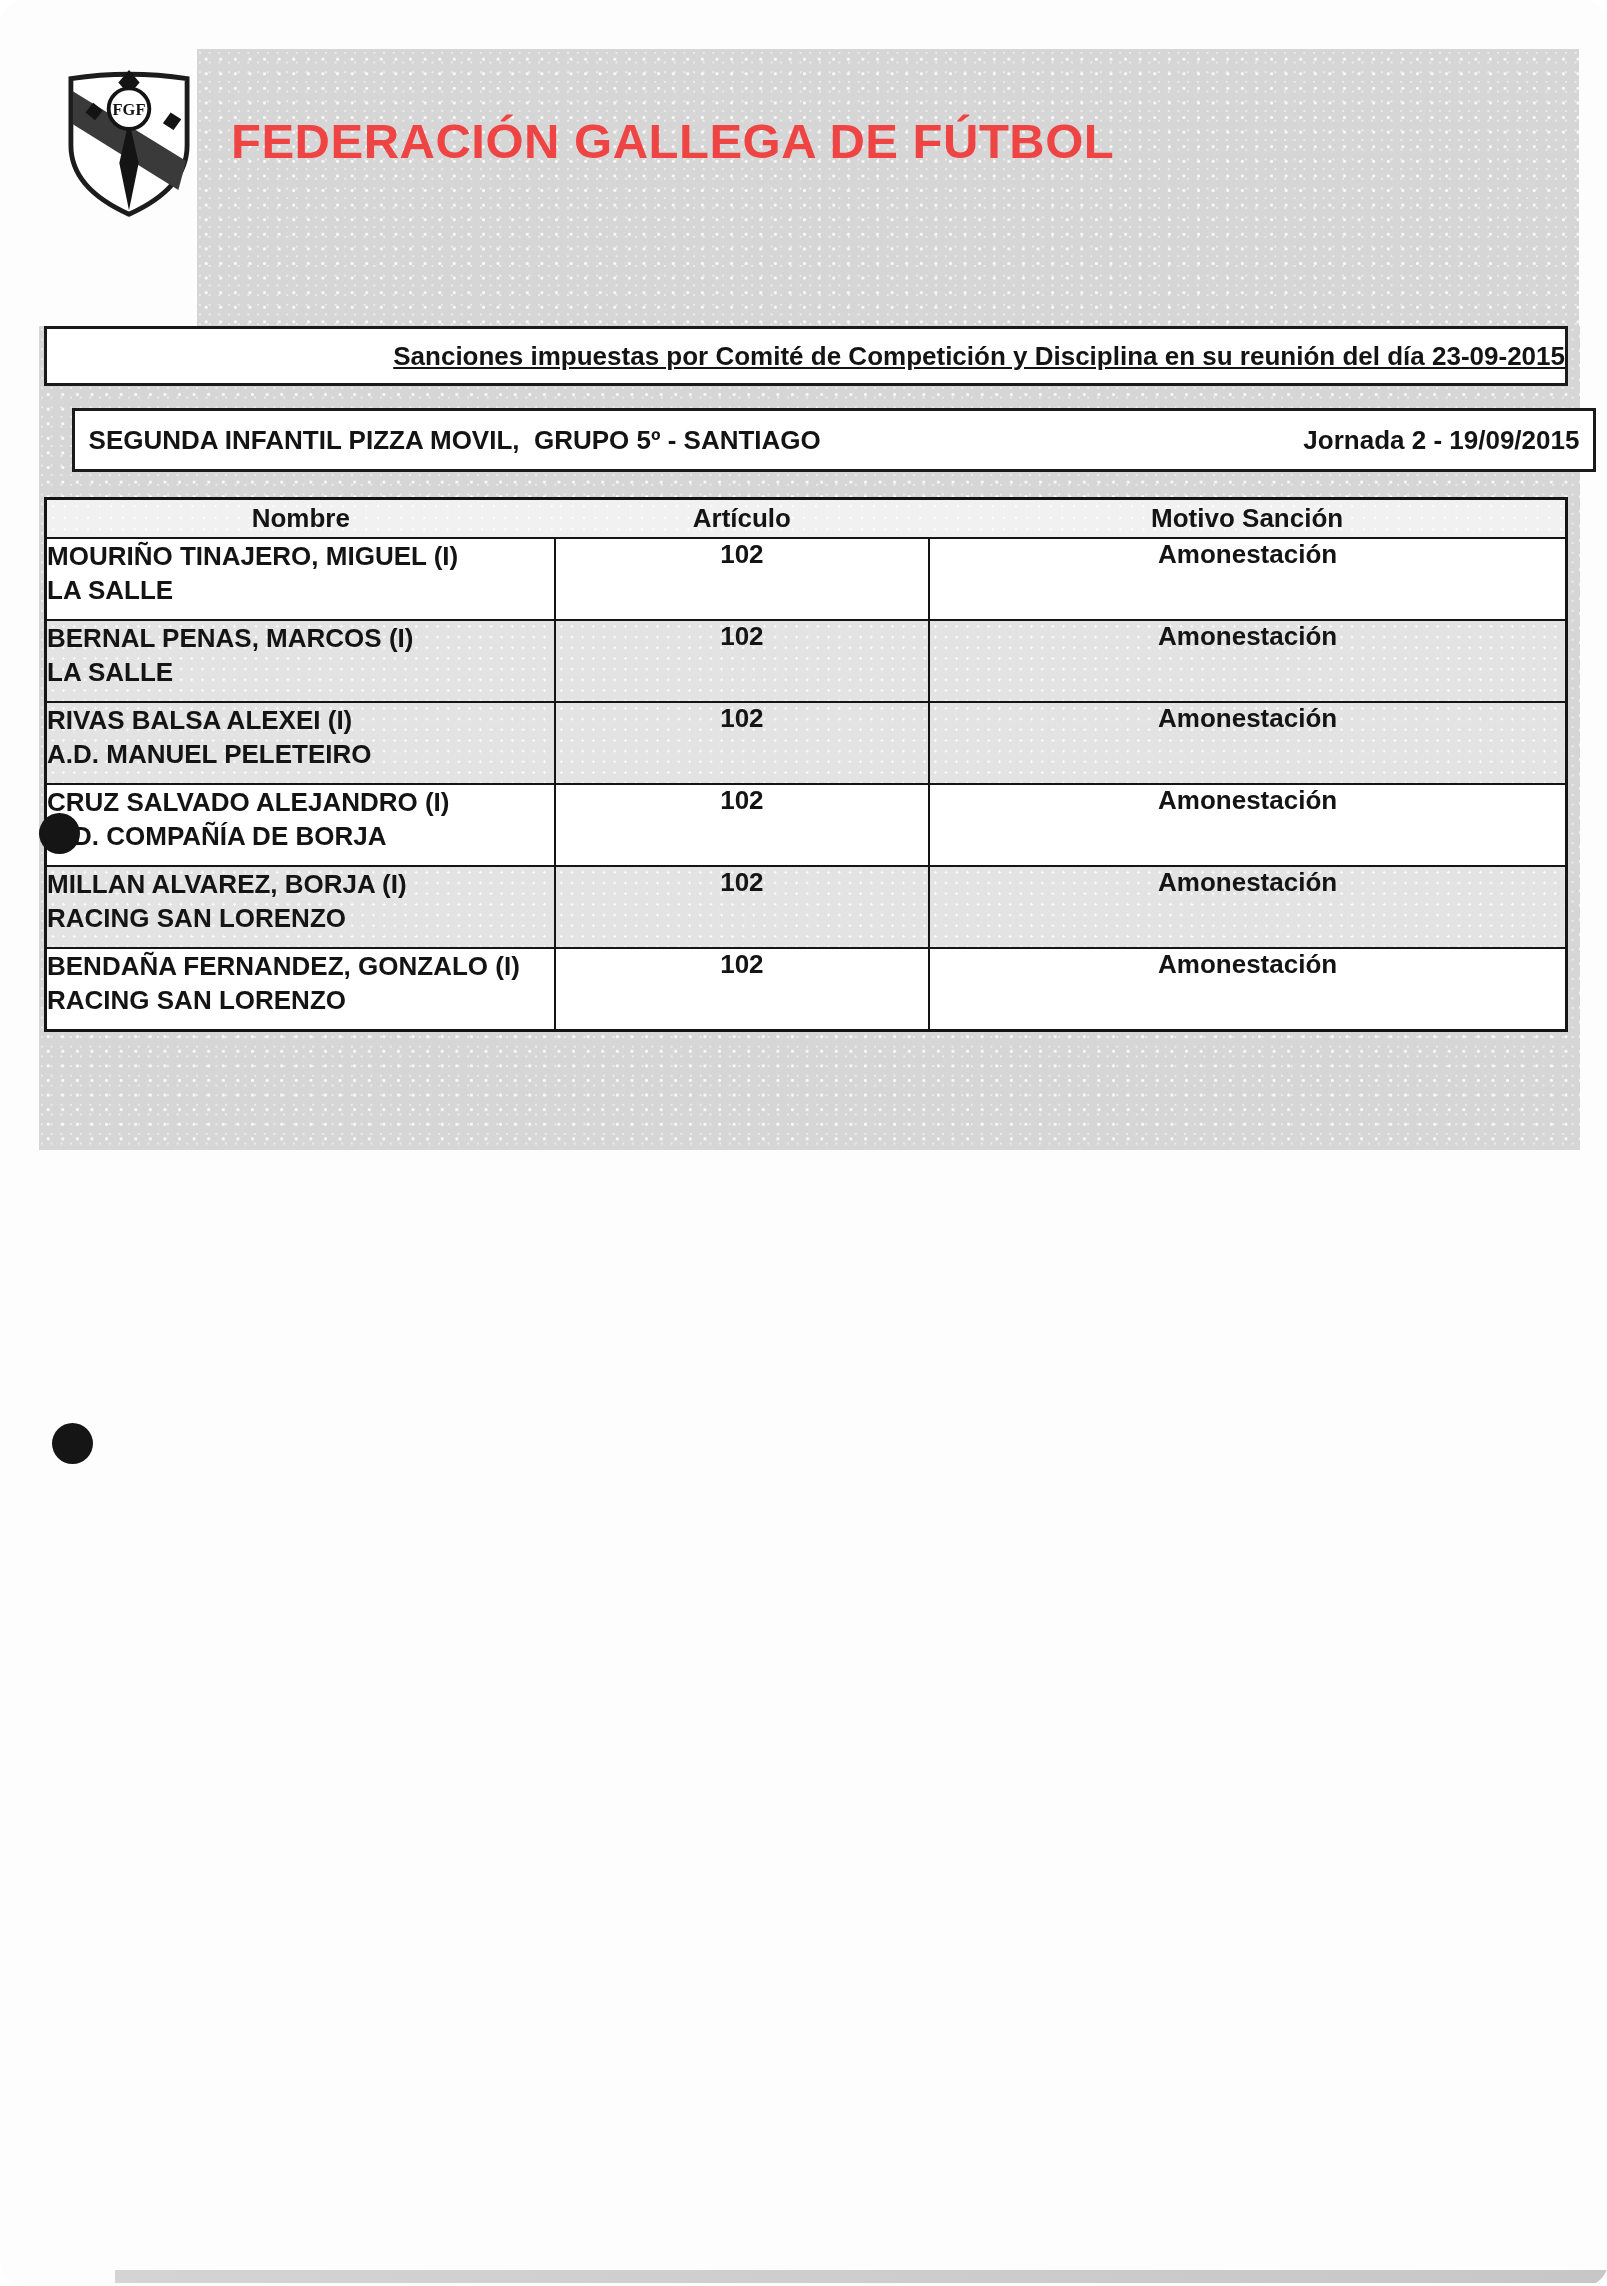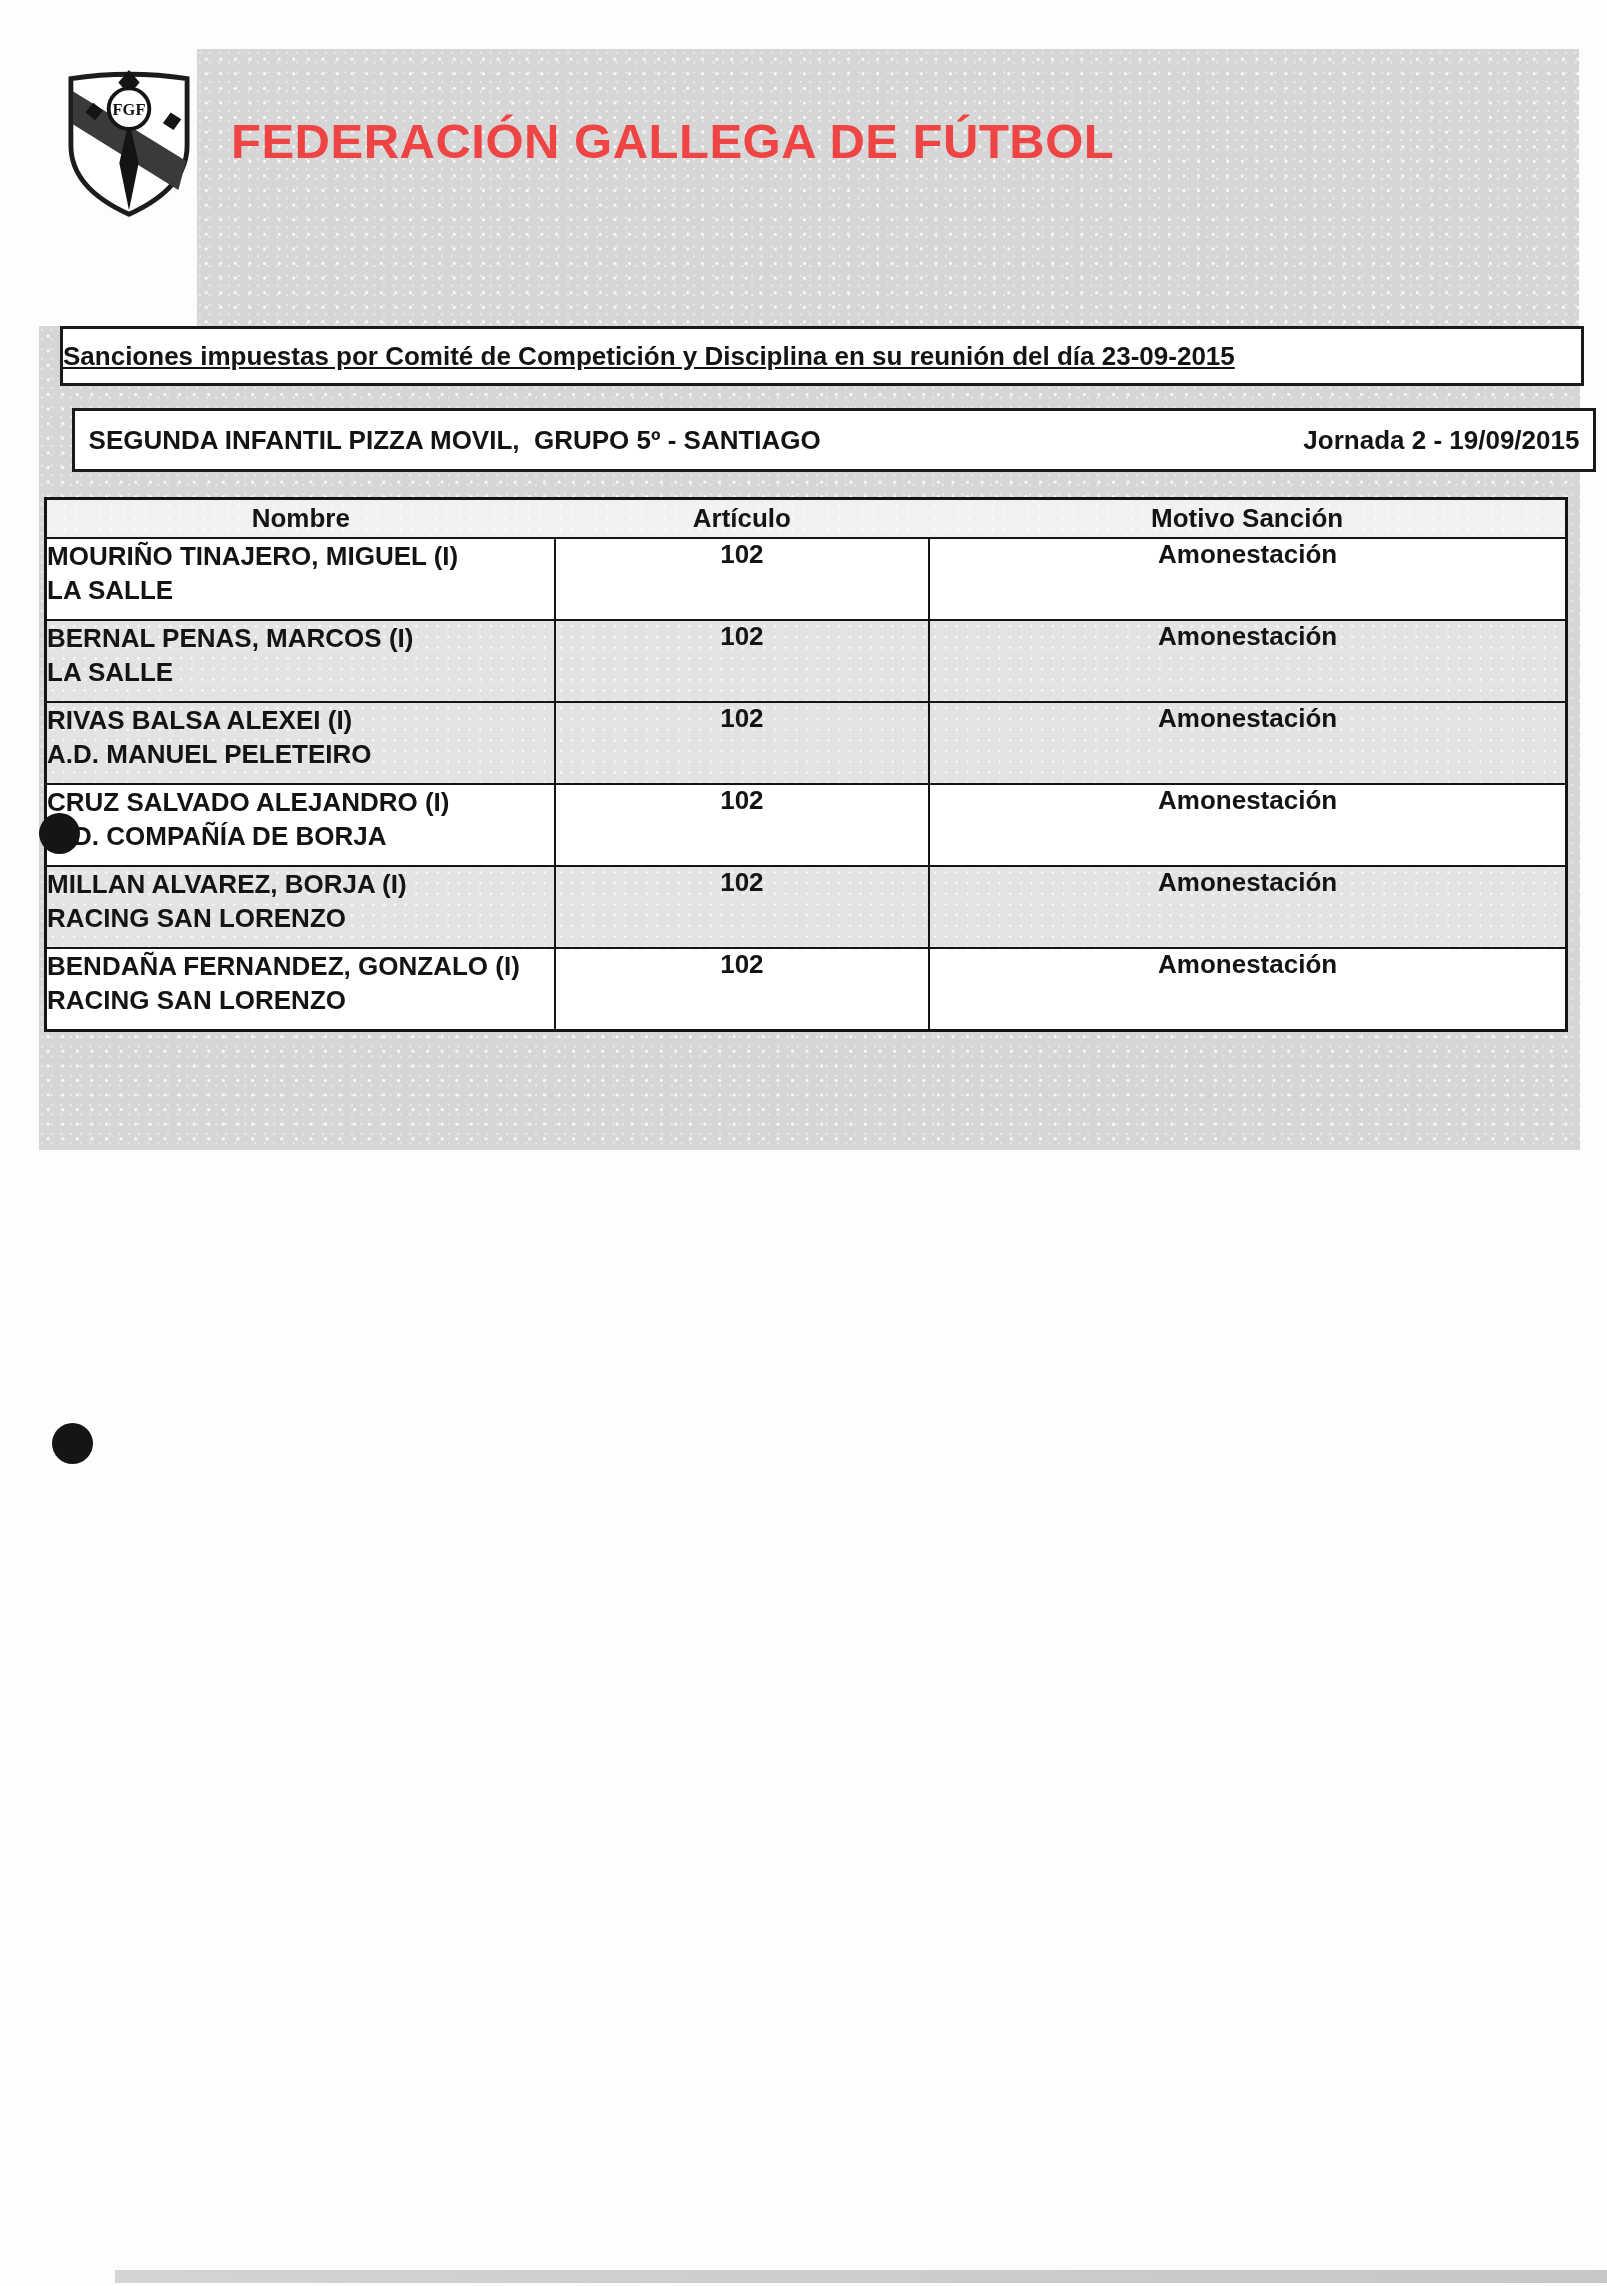--- a/index.html
+++ b/index.html
@@ -1,18 +1,18 @@
 <!DOCTYPE html>
 <html><head>
 <meta charset="utf-8">
 <style>
   html,body{margin:0;padding:0;background:#ffffff;}
   .page{
     position:relative;width:1608px;height:2286px;background:#fdfdfd;
-    overflow:hidden;font-family:"Liberation Sans",sans-serif;color:#141414;
+    overflow:hidden;font-family:"Liberation Sans",sans-serif;color:#141414;border-radius:24px;
   }
   
   .dotted{
     background-color:#d6d6d6;
     background-image:
       radial-gradient(#fafafa 1.3px, transparent 1.6px),
       radial-gradient(rgba(252,252,252,.55) 1.1px, transparent 1.4px);
     background-size:14.6px 14.6px, 9.7px 9.7px;
     background-position:1.9px 2.9px, 7.8px 8.7px;
   }
@@ -23,21 +23,21 @@
 
   .fed-title{
     position:absolute;left:231px;top:113px;
     font-size:49px;font-weight:bold;color:#ef4444;letter-spacing:0.5px;white-space:pre;
   }
 
   .ruled-box{
     position:absolute;left:44px;width:1524px;background:#ffffff;
     border:3.9px solid #1a1a1a;box-sizing:border-box;display:flex;align-items:center;
   }
-  .sanctions-box{top:326px;height:60px;justify-content:flex-start;margin-left:16px;}
+  .sanctions-box{top:326px;height:60px;justify-content:flex-end;}
   .sanc-text{font-size:26px;font-weight:bold;text-decoration:underline;white-space:pre;}
   .jornada-box{top:408px;height:64px;justify-content:space-between;padding:0 13.6px;margin-left:28px;}
   .jornada-box span{font-size:26px;font-weight:bold;white-space:pre;}
 
   table.sanctions{
     position:absolute;left:44px;top:497px;width:1524px;
     border-collapse:collapse;background:#ffffff;border:3.9px solid #141414;
     table-layout:fixed;
   }
   table.sanctions th{

